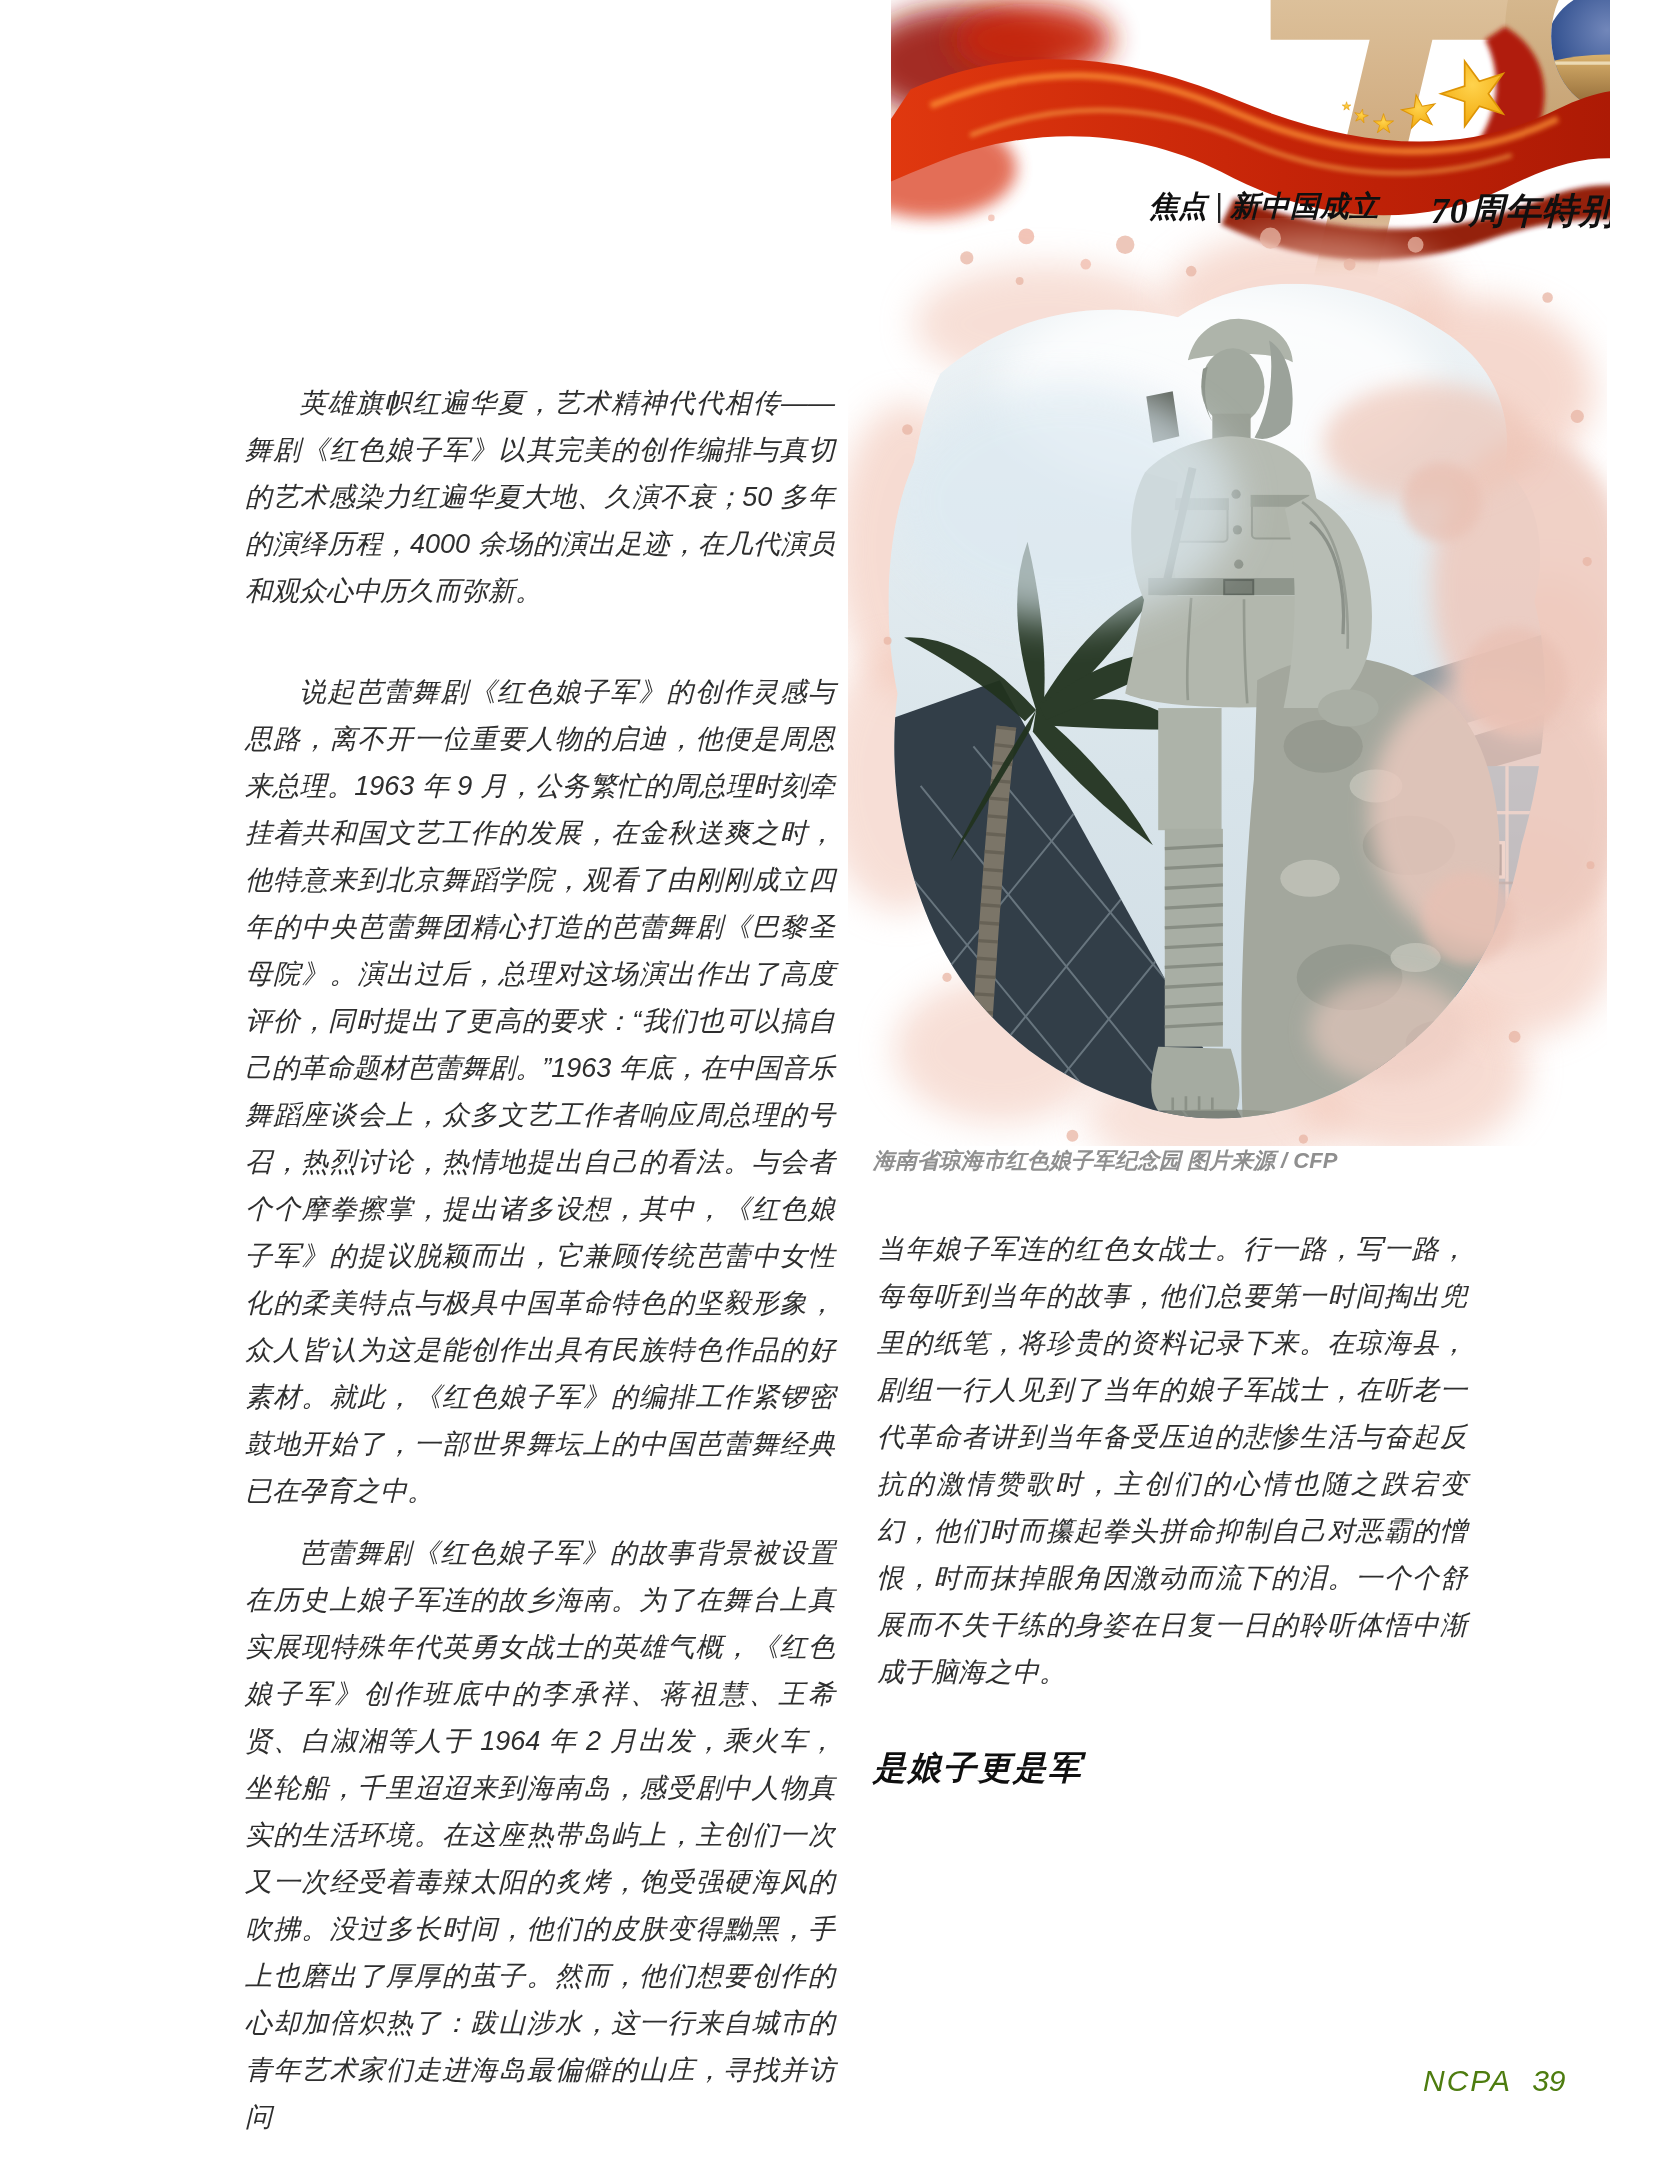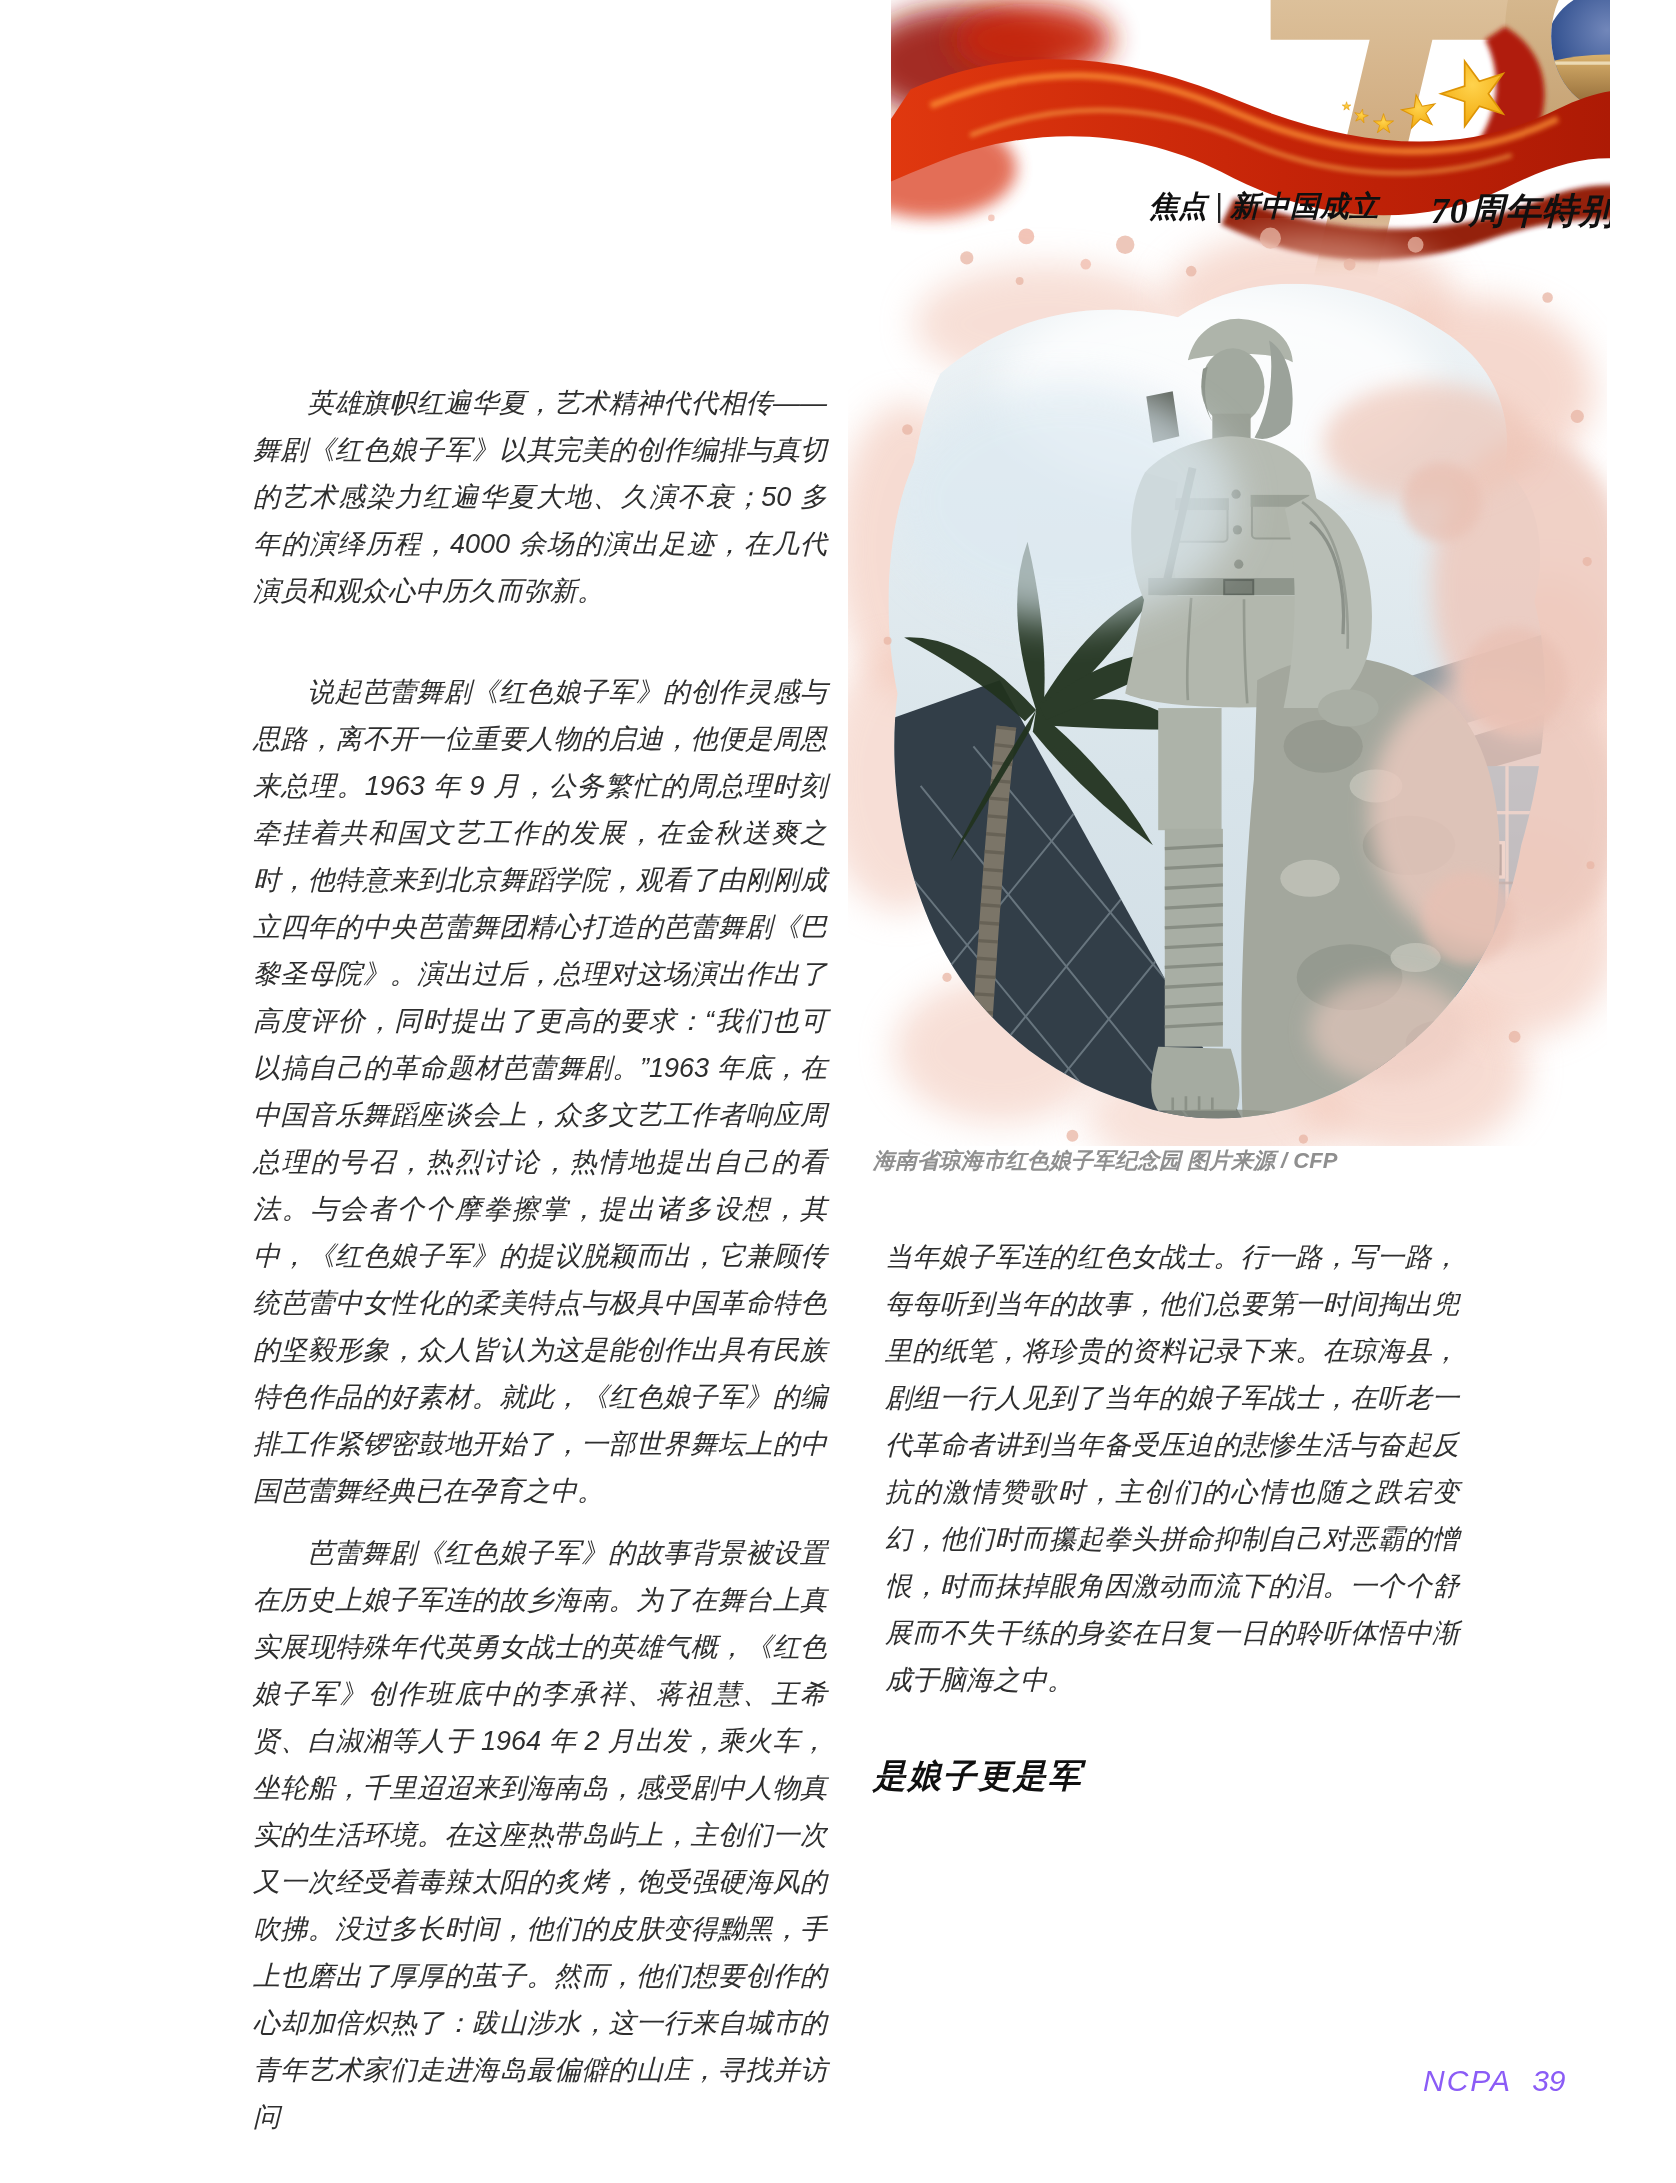--- a/index.html
+++ b/index.html
@@ -22,34 +22,34 @@
   
   .photo-caption{position:absolute;left:873px;top:1146px;width:726px;
                  font-size:22px;font-weight:bold;color:#8f8f8f;white-space:nowrap;}
   .photo-caption .credit{margin-left:6px;}
 
   
   .col{position:absolute;width:598px;font-size:27px;line-height:47px;font-weight:300;
        text-align:justify;word-break:break-all;color:#2e2e2e;}
   .col-left{left:241px;top:371px;}
   .col-right{left:873px;top:1222px;}
-  .col p{margin:12px;}
+  .col p{margin:4px;}
   .col p.indent{text-indent:54px;}
   .col h2{font-size:33px;line-height:37px;font-weight:bold;color:#0f0f0f;
           letter-spacing:2px;margin:0;}
   .col-left .p1{margin-top:9.2px;}
   .col-left h2{margin-top:49px;}
   .col-left .p2{margin-top:54px;}
   .col-left .p3{margin-top:15px;}
   .col-right h2{margin-top:53px;}
   .col-right .p5{margin-top:51px;}
 
   
   .footer{position:absolute;left:1423px;top:2064px;display:flex;align-items:baseline;
-          font-size:30px;color:#8b5cf6;}
+          font-size:30px;color:#4d7c0f;}
   .footer .brand{letter-spacing:2px;}
   .footer .page-num{margin-left:20px;}
 </style>
 </head>
 <body>
 
 <div class="page">
 
   <svg class="header-art" viewBox="0 0 1189 430" aria-hidden="true">
     <defs>

